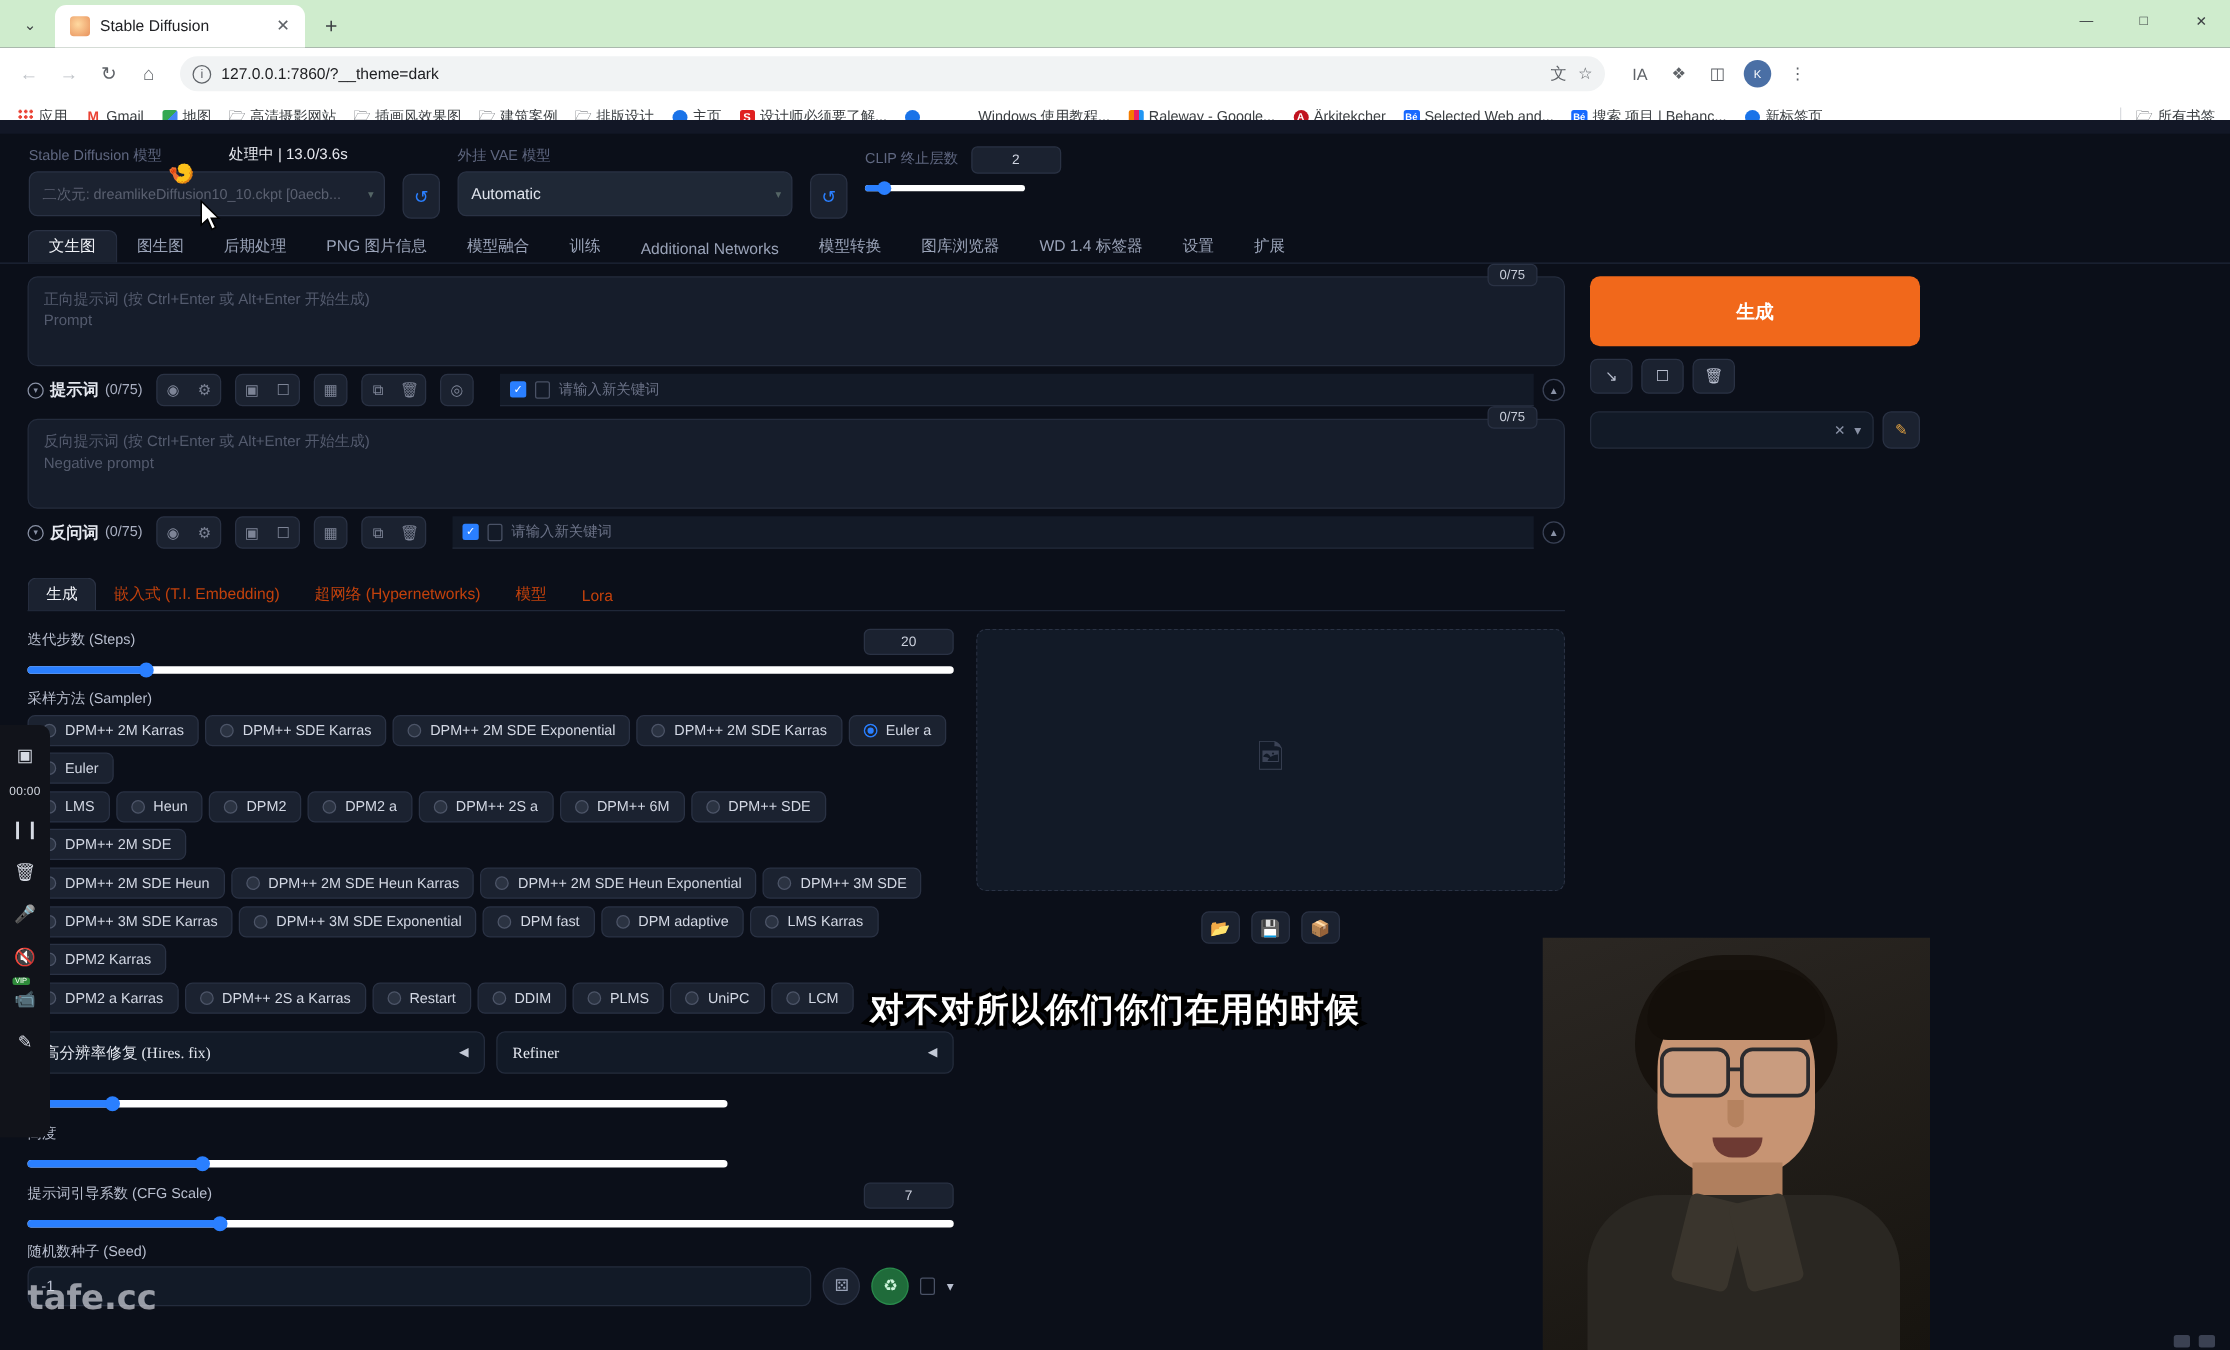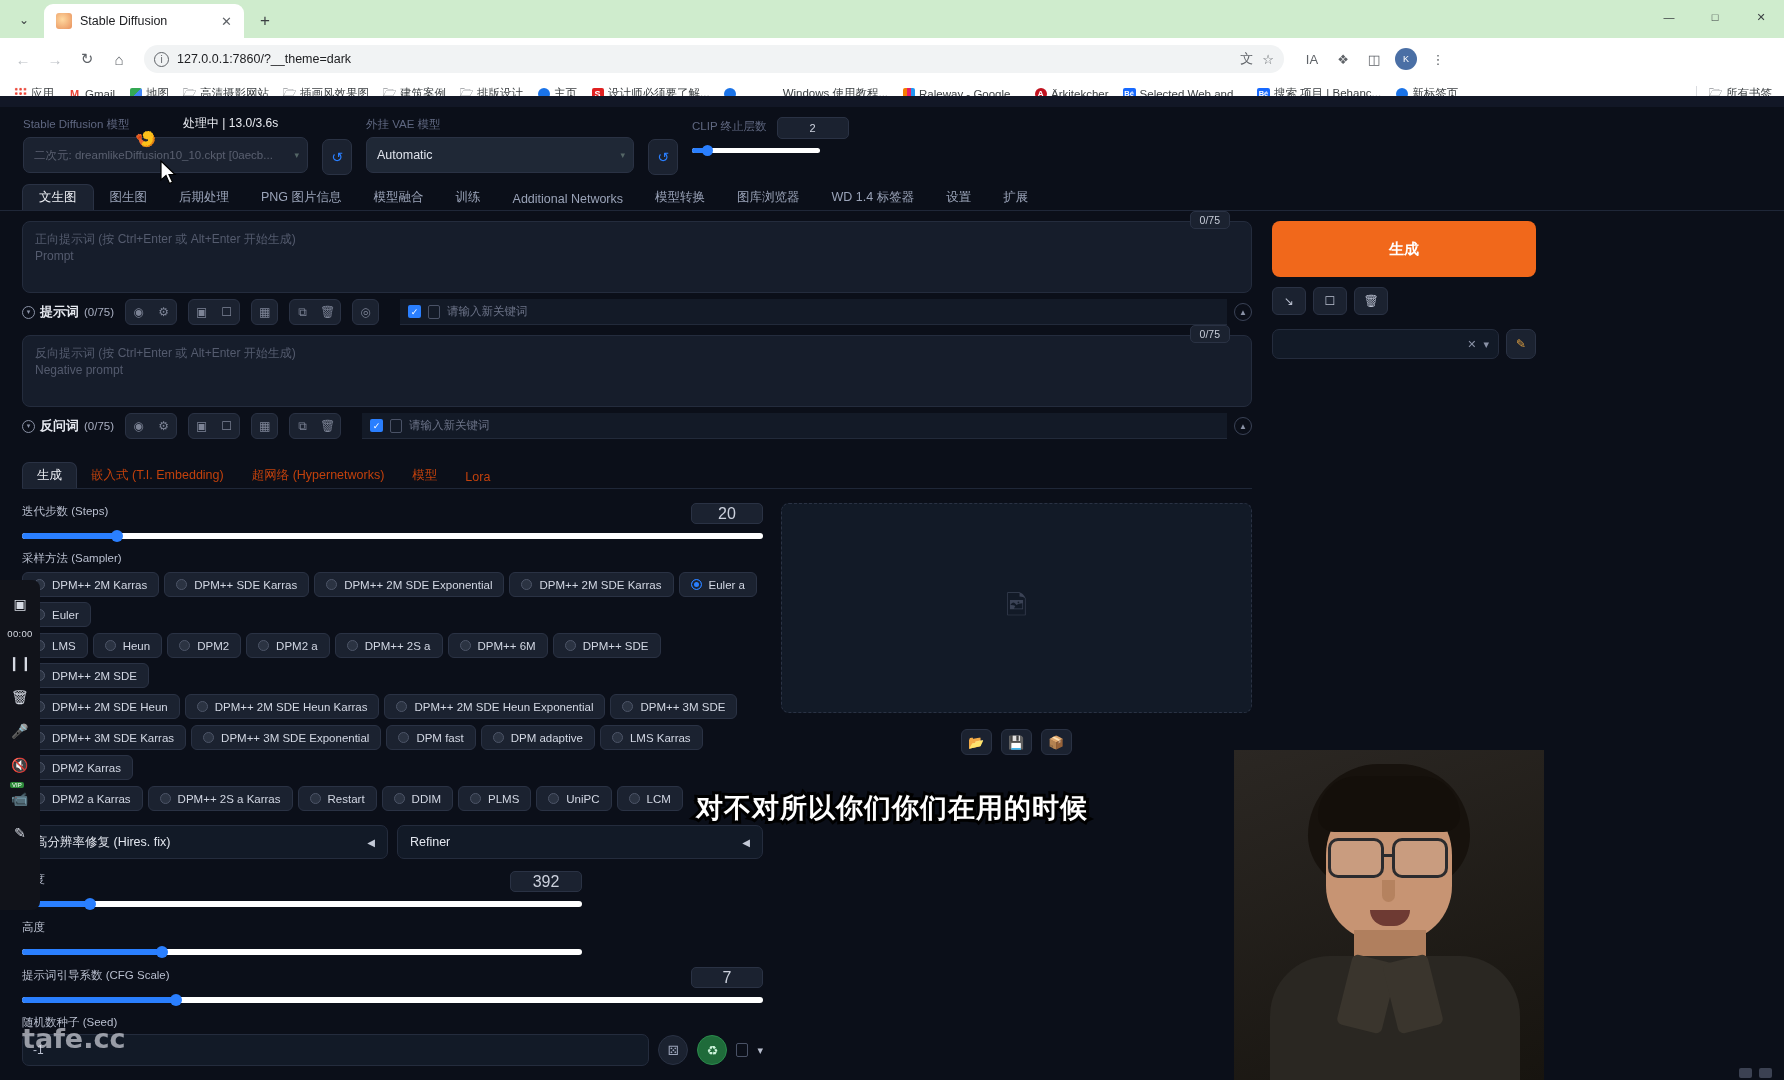--- a/index.html
+++ b/index.html
@@ -198,41 +198,41 @@
   .subtabs { display: flex; align-items: flex-end; border-bottom: 1px solid #1f2738; margin-top: 16px; height: 30px; }
   .stab { padding: 4px 14px; font-size: 12.5px; color: #c2410c; }
   .stab.active { color: #f0f2f7; background: #1b2230; border: 1px solid #2a3244; border-bottom: none; border-radius: 7px 7px 0 0; }
 
   .panel-row { display: flex; gap: 18px; margin-top: 14px; }
   .params { width: 755px; }
   .prow-label { font-size: 11.5px; color: #b9bfcf; margin-bottom: 4px; }
   .slider-head { display: flex; align-items: center; justify-content: space-between; }
   .num-box {
     width: 72px; height: 21px; background: #1b2230; border: 1px solid #2a3244;
-    border-radius: 5px; font-size: 16px; color: #ccd1dd;
+    border-radius: 5px; font-size: 11px; color: #ccd1dd;
     display: flex; align-items: center; justify-content: center;
   }
   .slider { height: 6px; background: #fff; border-radius: 3px; position: relative; margin: 9px 0 12px 0; }
   .slider .fill { position: absolute; left: 0; top: 0; height: 6px; background: #2a7fff; border-radius: 3px; }
   .slider .knob { position: absolute; top: -3px; width: 12px; height: 12px; border-radius: 50%; background: #2a7fff; }
 
   .sampler-grid { display: flex; flex-wrap: wrap; gap: 5px; margin-top: 6px; }
   .radio-pill {
     display: flex; align-items: center; gap: 7px; height: 25px; padding: 0 11px;
     background: #1b2230; border: 1px solid #2a3244; border-radius: 6px;
     font-size: 11.5px; color: #d2d7e3; white-space: nowrap;
   }
   .radio-dot { width: 11px; height: 11px; border-radius: 50%; border: 1.5px solid #4d5568; background: #2b3342; flex: 0 0 11px; }
   .radio-pill.sel .radio-dot { background: #2a7fff; border-color: #2a7fff; box-shadow: inset 0 0 0 2px #1b2230; }
 
   .accordions { display: flex; gap: 9px; margin-top: 14px; }
   .acc {
     flex: 1; height: 34px; background: #121a27; border: 1px solid #242c3d; border-radius: 7px;
     display: flex; align-items: center; justify-content: space-between; padding: 0 12px;
-    font-size: 12.5px; color: #e2e6ee;
+    font-size: 12.5px; color: #e2e6ee; font-family: Liberation Serif, serif;
   }
   .acc .tri { color: #c3c9d6; font-size: 10px; }
 
   .two-col { display: flex; gap: 22px; margin-top: 12px; }
   .col-a { width: 560px; }
   .col-b { width: 170px; }
 
   
   .seed-row { display: flex; align-items: center; gap: 9px; margin-top: 2px; }
   .seed-input {
@@ -759,24 +759,20 @@
                 <span class="tri">◀</span>
               </div>
               <div class="acc">
                 <span>Refiner</span>
                 <span class="tri">◀</span>
               </div>
             </div>
 
             <div class="two-col">
               <div class="col-a">
-                <div class="slider-head">
-                  <div class="prow-label">宽度</div>
-                  <div class="num-box">392</div>
-                </div>
                 <div class="slider">
                   <div class="fill" style="width:12%"></div>
                   <div class="knob" style="left:11%"></div>
                 </div>
                 <div class="slider-head">
                   <div class="prow-label">高度</div>
                   <div class="num-box" style="visibility:hidden"></div>
                 </div>
                 <div class="slider">
                   <div class="fill" style="width:25%"></div>

